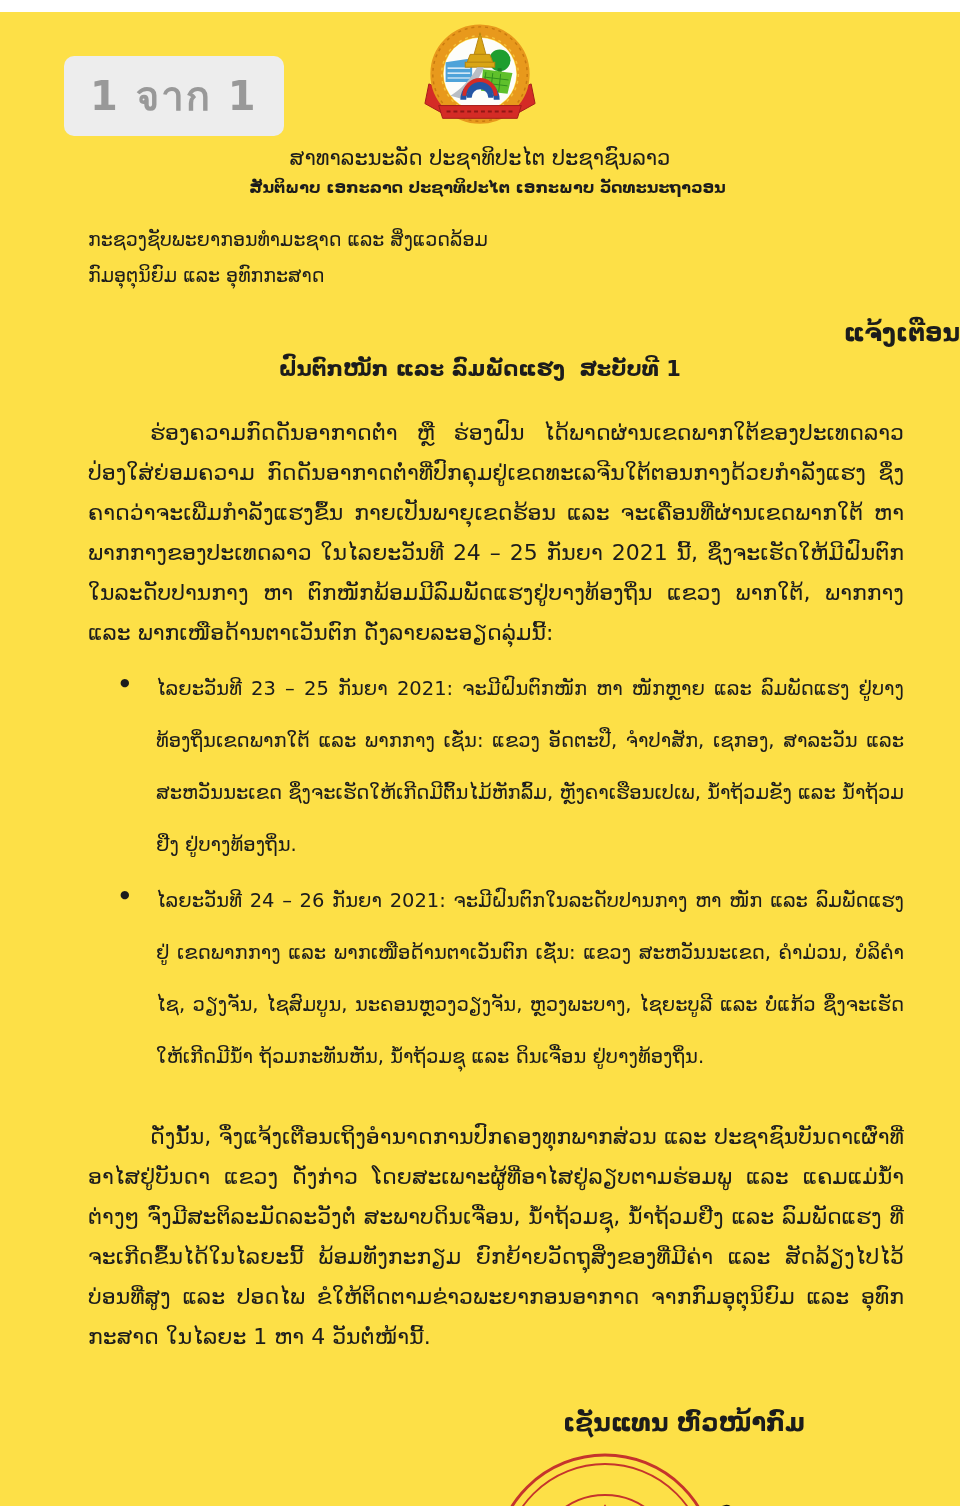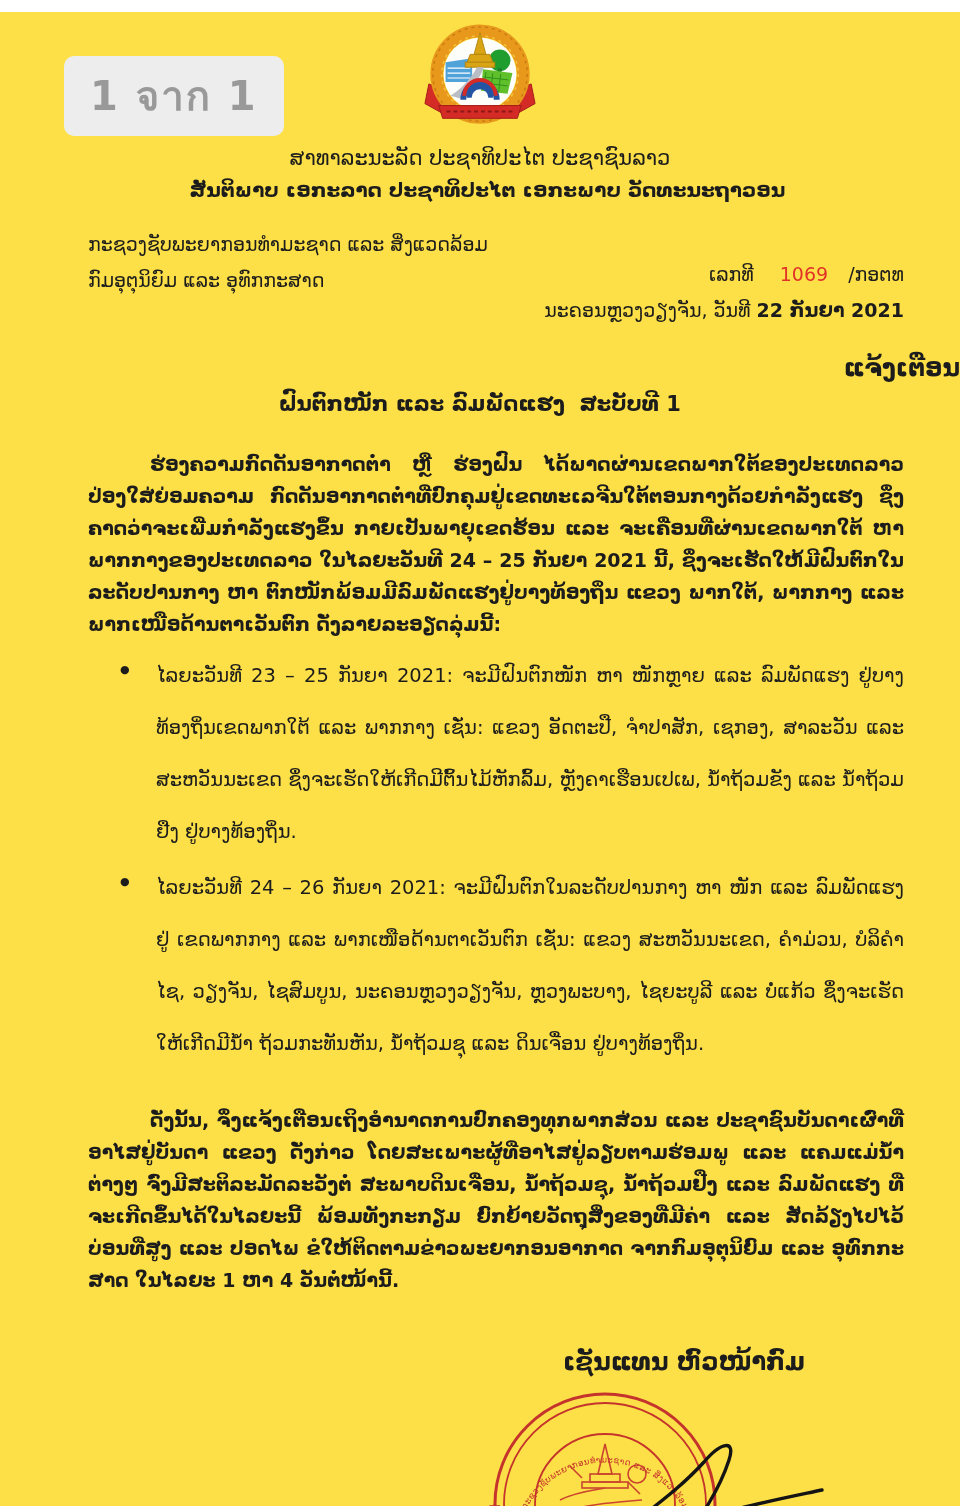--- a/index.html
+++ b/index.html
@@ -10,30 +10,30 @@
     font-family:"DejaVu Sans","Liberation Sans",sans-serif;
     color:#1c1c1c;
   }
   .page-badge {
     position:absolute; top:44px; left:64px;
     background:#ededed; color:#999999; border-radius:10px;
     font-size:40px; font-weight:600; padding:8px 26px; letter-spacing:2px;
   }
   .emblem-wrap { padding-top:10px; text-align:center; }
   .hdr-line1 { text-align:center; font-weight:400; font-size:21px; margin-top:8px; }
-  .hdr-line2 { text-align:center; font-weight:700; font-size:20px; margin-top:8px;padding-left:15px; }
+  .hdr-line2 { text-align:center; font-weight:700; font-size:16px; margin-top:8px;padding-left:15px; }
   .info-row { display:flex; justify-content:space-between; margin:24px 56px 0 88px; }
   .ministry { font-size:19px; line-height:36px; }
   .refblock { text-align:right; font-size:19px; line-height:36px; margin-top:30px; }
   .ref-number { color:#e03228; padding:0 14px; }
   .ref-label { padding-right:6px; }
   .date-strong { font-weight:600; }
   .doc-title1 { text-align:right; font-weight:700; font-size:24px; margin-top:26px; }
   .doc-title2 { text-align:center; font-weight:700; font-size:21px; margin-top:10px; white-space:pre-wrap; }
-  .body-text { margin:0 56px 0 88px; font-size:19px; line-height:32px; text-align:justify;font-weight:bold; }
+  .body-text { margin:0 56px 0 88px; font-size:22px; line-height:40px; text-align:justify; }
   .para1 { margin-top:32px; text-indent:62px; }
   .para2 { margin-top:34px; text-indent:62px; }
   ul.warn-list { list-style:none; margin:10px 56px 0 120px; }
   ul.warn-list li {
     position:relative; padding-left:36px; font-size:19.5px; line-height:52px;
     text-align:justify; margin-top:4px;
   }
   ul.warn-list li::before {
     content:"●"; position:absolute; left:0; top:0; font-size:11px; line-height:40px; color:#1c1c1c;
   }
@@ -86,31 +86,20 @@
   </div>
 
   <div class="hdr-line1">ສາທາລະນະລັດ ປະຊາທິປະໄຕ ປະຊາຊົນລາວ</div>
   <div class="hdr-line2">ສັນຕິພາບ ເອກະລາດ ປະຊາທິປະໄຕ ເອກະພາບ ວັດທະນະຖາວອນ</div>
 
   <div class="info-row">
     <div class="ministry">
       <div>ກະຊວງຊັບພະຍາກອນທຳມະຊາດ ແລະ ສິ່ງແວດລ້ອມ</div>
       <div>ກົມອຸຕຸນິຍົມ ແລະ ອຸທົກກະສາດ</div>
     </div>
-    <div class="refblock">
-      <div>
-        <span class="ref-label">ເລກທີ</span>
-        <span class="ref-number">1069</span>
-        <span>/ກອຕທ</span>
-      </div>
-      <div>
-        <span>ນະຄອນຫຼວງວຽງຈັນ, ວັນທີ</span>
-        <span class="date-strong">22 ກັນຍາ 2021</span>
-      </div>
-    </div>
   </div>
 
   <div class="doc-title1">ແຈ້ງເຕືອນ</div>
   <div class="doc-title2">ຝົນຕົກໜັກ ແລະ ລົມພັດແຮງ  ສະບັບທີ 1</div>
 
   <p class="body-text para1">ຮ່ອງຄວາມກົດດັນອາກາດຕ່ຳ ຫຼື ຮ່ອງຝົນ ໄດ້ພາດຜ່ານເຂດພາກໃຕ້ຂອງປະເທດລາວ ປ່ອງໃສ່ຍ່ອມຄວາມ ກົດດັນອາກາດຕ່ຳທີ່ປົກຄຸມຢູ່ເຂດທະເລຈີນໃຕ້ຕອນກາງດ້ວຍກຳລັງແຮງ ຊຶ່ງຄາດວ່າຈະເພີ່ມກຳລັງແຮງຂຶ້ນ ກາຍເປັນພາຍຸເຂດຮ້ອນ ແລະ ຈະເຄື່ອນທີ່ຜ່ານເຂດພາກໃຕ້ ຫາ ພາກກາງຂອງປະເທດລາວ ໃນໄລຍະວັນທີ 24 – 25 ກັນຍາ 2021 ນີ້, ຊຶ່ງຈະເຮັດໃຫ້ມີຝົນຕົກໃນລະດັບປານກາງ ຫາ ຕົກໜັກພ້ອມມີລົມພັດແຮງຢູ່ບາງທ້ອງຖິ່ນ ແຂວງ ພາກໃຕ້, ພາກກາງ ແລະ ພາກເໜືອດ້ານຕາເວັນຕົກ ດັ່ງລາຍລະອຽດລຸ່ມນີ້:</p>
 
   <ul class="warn-list">
     <li>ໄລຍະວັນທີ 23 – 25 ກັນຍາ 2021: ຈະມີຝົນຕົກໜັກ ຫາ ໜັກຫຼາຍ ແລະ ລົມພັດແຮງ ຢູ່ບາງ ທ້ອງຖິ່ນເຂດພາກໃຕ້ ແລະ ພາກກາງ ເຊັ່ນ: ແຂວງ ອັດຕະປື, ຈຳປາສັກ, ເຊກອງ, ສາລະວັນ ແລະ ສະຫວັນນະເຂດ ຊຶ່ງຈະເຮັດໃຫ້ເກີດມີຕົ້ນໄມ້ຫັກລົ້ມ, ຫຼັງຄາເຮືອນເປເພ, ນ້ຳຖ້ວມຂັງ ແລະ ນ້ຳຖ້ວມຢືງ ຢູ່ບາງທ້ອງຖິ່ນ.</li>
     <li>ໄລຍະວັນທີ 24 – 26 ກັນຍາ 2021: ຈະມີຝົນຕົກໃນລະດັບປານກາງ ຫາ ໜັກ ແລະ ລົມພັດແຮງ ຢູ່ ເຂດພາກກາງ ແລະ ພາກເໜືອດ້ານຕາເວັນຕົກ ເຊັ່ນ: ແຂວງ ສະຫວັນນະເຂດ, ຄຳມ່ວນ, ບໍລິຄຳໄຊ, ວຽງຈັນ, ໄຊສົມບູນ, ນະຄອນຫຼວງວຽງຈັນ, ຫຼວງພະບາງ, ໄຊຍະບູລີ ແລະ ບໍ່ແກ້ວ ຊຶ່ງຈະເຮັດໃຫ້ເກີດມີນ້ຳ ຖ້ວມກະທັນຫັນ, ນ້ຳຖ້ວມຊຸ ແລະ ດິນເຈື່ອນ ຢູ່ບາງທ້ອງຖິ່ນ.</li>

